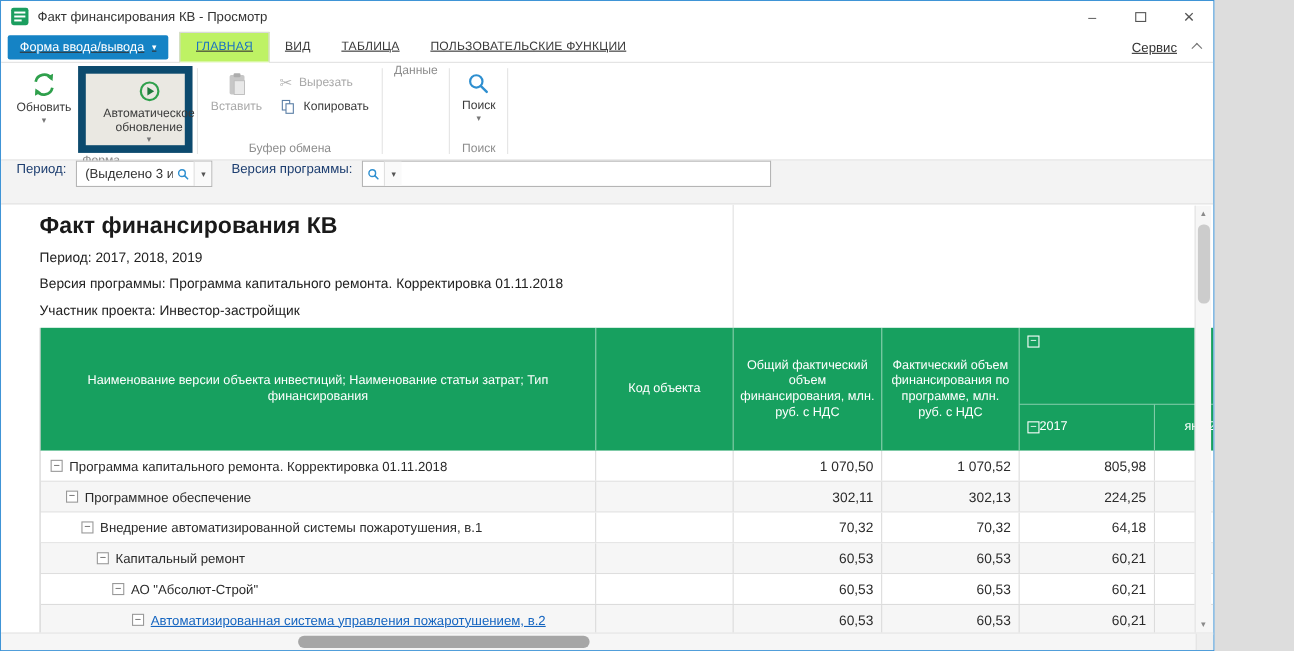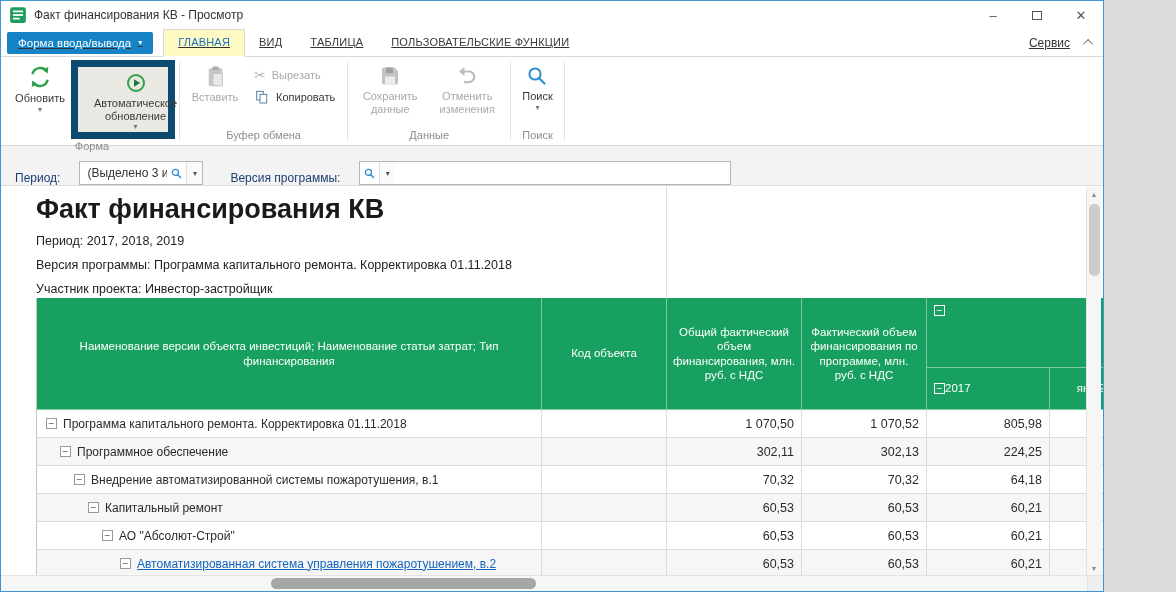--- a/index.html
+++ b/index.html
@@ -16,21 +16,21 @@
   .wcontrols { margin-left: auto; display: flex; height: 100%; }
   .wbtn { width: 44px; height: 100%; display: flex; align-items: center; justify-content: center; color: #555; font-size: 13px; cursor: default; }
   .maxbox { width: 10px; height: 9px; border: 1.2px solid #555; display: inline-block; }
   
   .tabrow { height: 27px; display: flex; align-items: stretch; padding: 0 10px 0 6px; background: #fff; position: relative; z-index: 2; text-decoration: underline; }
   .io-btn { align-self: center; height: 22px; background: #1583c5; color: #fff; border-radius: 2px;
     display: flex; align-items: center; gap: 7px; padding: 0 11px; font-size: 11.5px; cursor: default; }
   .io-arrow { font-size: 8px; }
   .tabs { display: flex; margin-left: 10px; }
   .tab { padding: 0 14px; line-height: 27px; font-size: 11px; color: #3a3a3a; letter-spacing: .2px; cursor: default; }
-  .tab.active { color: #1a72c2; background: #fef9c3; border: 1px solid #d9d9d9; border-bottom: 1px solid #fff; margin-bottom: -1px; line-height: 25px; text-align: center; }
+  .tab.active { color: #1a72c2; background: #bef264; border: 1px solid #d9d9d9; border-bottom: 1px solid #fff; margin-bottom: -1px; line-height: 25px; text-align: center; }
   .tab-right { margin-left: auto; display: flex; align-items: center; gap: 16px; }
   .service { font-size: 12px; color: #333; margin-left: 16px; }
   .chev { width: 7px; height: 7px; border-left: 1.6px solid #777; border-top: 1.6px solid #777; transform: rotate(45deg) translateY(2px); display: inline-block; }
   
   .ribbon { height: 90px; border-top: 1px solid #d9d9d9; border-bottom: 1px solid #d9d9d9; display: flex; align-items: stretch; padding-left: 4px; background: #fff; }
   .rgroup { display: flex; flex-direction: column; }
   .rgroup-buttons { flex: 1; display: flex; align-items: flex-start; padding: 3px 4px 0; }
   .rgroup-label { text-align: center; font-size: 11px; color: #8d8d8d; padding: 1px 10px 4px; }
   .rsep { width: 1px; background: #e4e4e4; margin: 5px 0; }
   .rbtn { display: flex; flex-direction: column; align-items: center; gap: 2px; padding: 4px 7px 2px; font-size: 11px; color: #3a3a3a; text-align: center; line-height: 1.15; cursor: default; }
@@ -38,30 +38,30 @@
   .rbtn.pressed { background: #eae8e2; border: 7px solid #0c4a6e; padding-left: 32px; }
   .rbtn.disabled, .rbtn-small.disabled { color: #a9a9a9; }
   .rarrow { font-size: 8px; color: #777; line-height: 6px; }
   .rsmall-col { display: flex; flex-direction: column; gap: 5px; padding-top: 7px; }
   .rbtn-small { display: flex; align-items: center; gap: 6px; padding: 1px 8px; font-size: 11px; color: #3a3a3a; cursor: default; }
   .ricon { display: inline-flex; }
   .scissors { font-size: 14px; color: #b5b5b5; line-height: 14px; }
   .w104 { width: 104px; }
   .w62 { width: 62px; }
   
-  .filterbar { height: 40px; background: #f3f3f3; border-bottom: 1px solid #dcdcdc; display: flex; align-items: flex-end; padding: 0 14px; gap: 19px; }
+  .filterbar { height: 40px; background: #f3f3f3; border-bottom: 1px solid #dcdcdc; display: flex; align-items: flex-start; padding: 0 14px; gap: 9px; }
   .flabel { font-size: 12px; color: #1d3e70; }
   .combo { height: 24px; background: #fff; border: 1px solid #b5b5b5; display: flex; align-items: center; }
   .combo-text { flex: 1; padding: 0 7px; font-size: 12px; color: #333; white-space: nowrap; overflow: hidden; }
   .combo-mag { display: inline-flex; padding: 0 3px; }
   .combo-arrow { width: 16px; height: 100%; display: flex; align-items: center; justify-content: center; font-size: 8px; color: #555; border-left: 1px solid #e0e0e0; background: #fafafa; }
   
   .content { position: relative; height: 391px; background: #fff; overflow: hidden; }
   .v-guide { position: absolute; left: 665px; top: 0; width: 1px; height: 112px; background: #e0e0e0; }
-  .report-title { margin: 8px 0 0 35px; font-size: 27px; font-weight: bold; color: #1a1a1a; }
+  .report-title { margin: 8px 0 0 35px; font-size: 21px; font-weight: bold; color: #1a1a1a; }
   .report-line { margin: 9px 0 0 35px; font-size: 12.5px; color: #222; line-height: 15px; }
   .report-line:first-of-type { margin-top: 15px; }
   
   .grid { position: absolute; left: 35px; top: 112px; width: 1116px; border-left: 1px solid #c5c5c5; }
   .thead { display: grid; grid-template-columns: 505px 125px 135px 125px 123px 102px; grid-template-rows: 70px 42px; }
   .th { background: #17a05f; color: #fff; font-size: 11.5px; display: flex; align-items: center; justify-content: center;
     text-align: center; padding: 3px 6px; border-right: 1px solid rgba(255,255,255,.45); border-bottom: 1px solid rgba(255,255,255,.45); line-height: 1.25; }
   .th-name { grid-column: 1; grid-row: 1 / 3; }
   .th-code { grid-column: 2; grid-row: 1 / 3; }
   .th-total { grid-column: 3; grid-row: 1 / 3; }
@@ -189,41 +189,20 @@
             </span>
             <span>Копировать</span>
           </div>
         </div>
       </div>
       <div class="rgroup-label">Буфер обмена</div>
     </div>
     <div class="rsep"></div>
 
     <div class="rgroup">
-      <div class="rgroup-buttons">
-        <div class="rbtn disabled">
-          <span class="ricon">
-            <svg width="24" height="24" viewBox="0 0 24 24">
-                <path d="M4 5a1.5 1.5 0 0 1 1.5-1.5h11L20 7v12a1.5 1.5 0 0 1-1.5 1.5h-13A1.5 1.5 0 0 1 4 19z" fill="#c3c3c3"></path>
-                <rect x="8" y="3.5" width="7" height="5.5" fill="#9f9f9f"></rect>
-                <rect x="7" y="12.5" width="10" height="8" fill="#ececec"></rect>
-              </svg>
-          </span>
-          <span class="rlabel" style="max-width:62px">Сохранить данные</span>
-        </div>
-        <div class="rbtn disabled">
-          <span class="ricon">
-            <svg width="24" height="24" viewBox="0 0 24 24">
-                <path d="M8.5 7.5H14a5.3 5.3 0 0 1 0 10.6H9" fill="none" stroke="#bdbdbd" stroke-width="2.2"></path>
-                <path d="M9.5 3L4 7.5l5.5 4.5z" fill="#bdbdbd"></path>
-              </svg>
-          </span>
-          <span class="rlabel" style="max-width:64px">Отменить изменения</span>
-        </div>
-      </div>
       <div class="rgroup-label">Данные</div>
     </div>
     <div class="rsep"></div>
 
     <div class="rgroup">
       <div class="rgroup-buttons">
         <div class="rbtn">
           <span class="ricon">
             <svg width="24" height="24" viewBox="0 0 24 24">
                 <circle cx="10" cy="10" r="5.6" fill="none" stroke="#2e8fd0" stroke-width="2"></circle>

